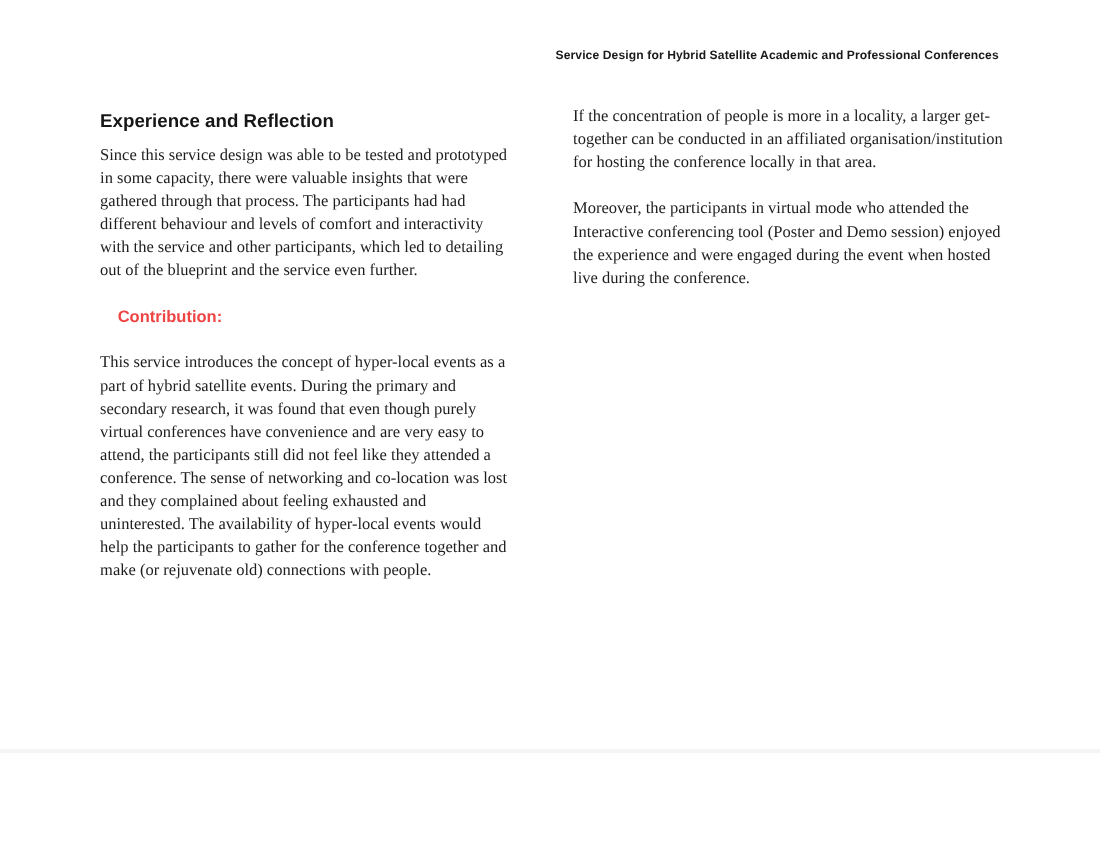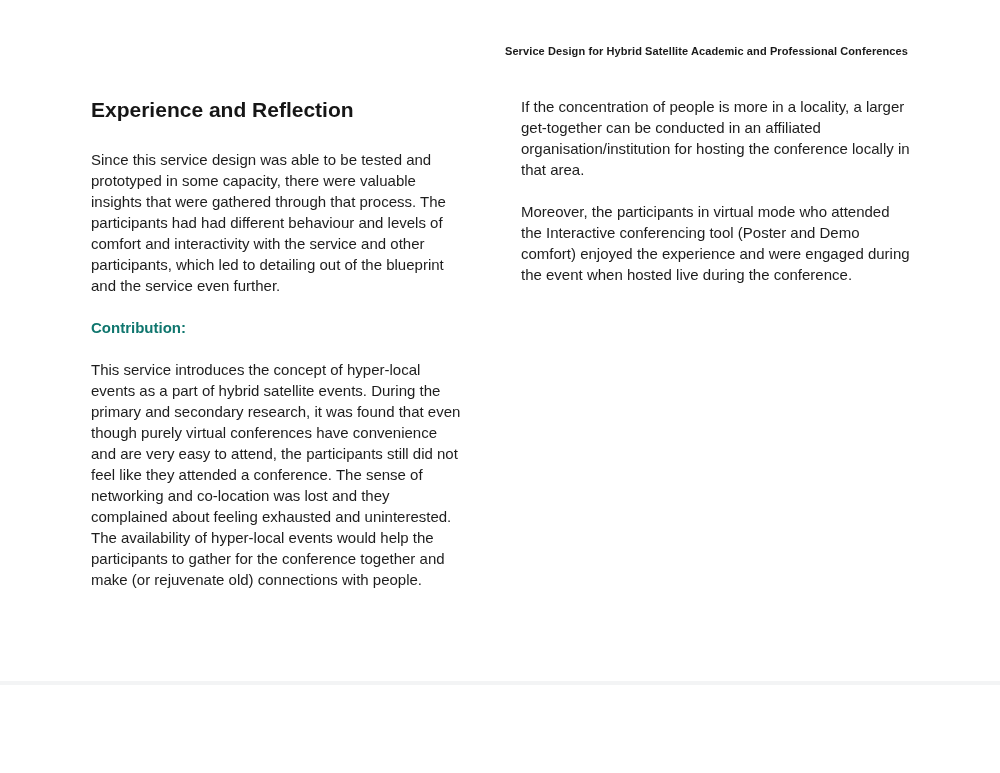--- a/index.html
+++ b/index.html
@@ -31,38 +31,39 @@
   }
   .col-left {
     left: 91px;
     width: 374px;
   }
   .col-right {
     left: 521px;
     width: 392px;
   }
   .section-heading {
-    font-size: 21px;
+    font-size: 17px;
     line-height: 27px;
     font-weight: 700;
     color: #161616;
-    margin: 0 0 26px 0;
+    margin: 0 0 8px 0;
   }
   .body-para {
     font-size: 15px;
     line-height: 21px;
     margin: 0 0 21px 0;
     color: #1d1d1d;
+    font-family: Liberation Serif, serif;
   }
   .sub-heading {
     font-size: 15px;
     line-height: 21px;
     font-weight: 700;
-    margin: 0 0 21px 0;
-    color: #0f766e;
+    margin: 0 0 21px 16px;
+    color: #ef4444;
   }
   .footer-left {
     position: absolute;
     left: 91px;
     top: 686px;
     font-size: 12.5px;
     letter-spacing: 0.6px;
     color: #14532d;
   }
   .footer-left .sep {
@@ -94,21 +95,21 @@
 
   <div class="col col-left">
     <h1 class="section-heading">Experience and Reflection</h1>
     <p class="body-para">Since this service design was able to be tested and prototyped in some capacity, there were valuable insights that were gathered through that process. The participants had had different behaviour and levels of comfort and interactivity with the service and other participants, which led to detailing out of the blueprint and the service even further.</p>
     <h2 class="sub-heading">Contribution:</h2>
     <p class="body-para">This service introduces the concept of hyper-local events as a part of hybrid satellite events. During the primary and secondary research, it was found that even though purely virtual conferences have convenience and are very easy to attend, the participants still did not feel like they attended a conference. The sense of networking and co-location was lost and they complained about feeling exhausted and uninterested. The availability of hyper-local events would help the participants to gather for the conference together and make (or rejuvenate old) connections with people.</p>
   </div>
 
   <div class="col col-right">
     <p class="body-para">If the concentration of people is more in a locality, a larger get-together can be conducted in an affiliated organisation/institution for hosting the conference locally in that area.</p>
-    <p class="body-para">Moreover, the participants in virtual mode who attended the Interactive conferencing tool (Poster and Demo comfort) enjoyed the experience and were engaged during the event when hosted live during the conference.</p>
+    <p class="body-para">Moreover, the participants in virtual mode who attended the Interactive conferencing tool (Poster and Demo session) enjoyed the experience and were engaged during the event when hosted live during the conference.</p>
   </div>
 
   <div class="footer-left">
     <span>Diksha Singh</span><span class="sep">|</span><span>196330011</span><span class="sep">|</span><span>Project 2</span>
   </div>
 
   <div class="footer-page">90</div>
 
   <div class="bottom-edge"></div>
 

